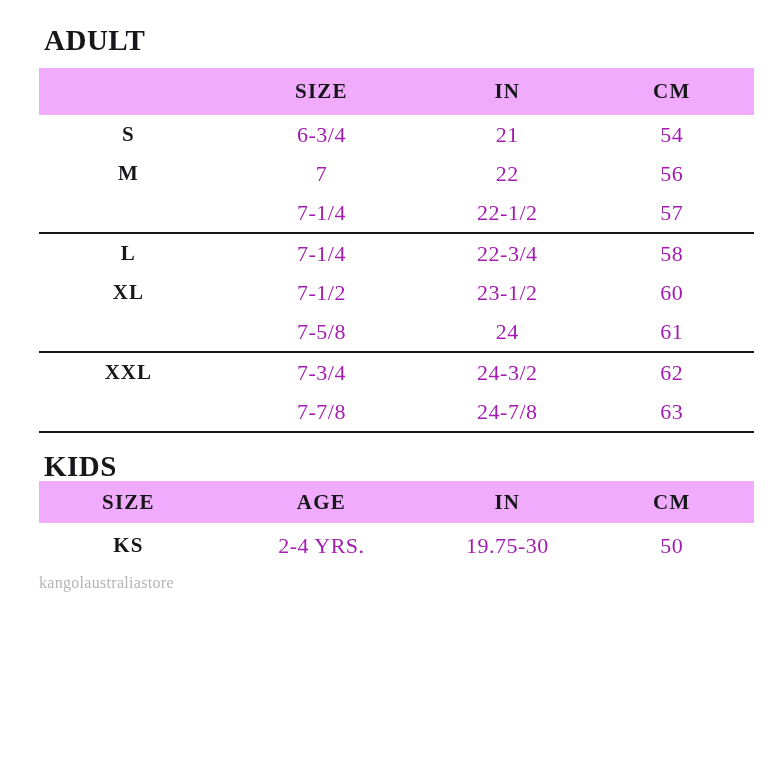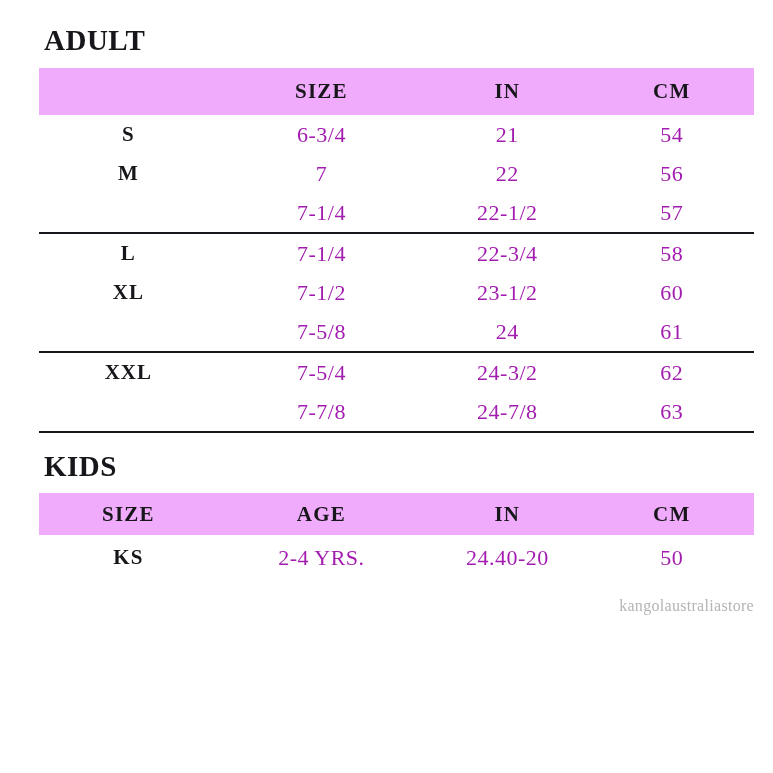--- a/index.html
+++ b/index.html
@@ -12,21 +12,21 @@
   .wrap { padding:26px 19px 0 39px;font-family:Liberation Serif, serif; }
 
   .section-title {
     font-size:29px;
     font-weight:800;
     color:#17171b;
     letter-spacing:0.5px;
     line-height:1;
     margin:0 0 13px 5px;
   }
-  .section-title.kids { margin-top:19px; margin-bottom:12px; }
+  .section-title.kids { margin-top:19px; margin-bottom:0; }
 
   table {
     width:100%;
     border-collapse:collapse;
     table-layout:fixed;
   }
   col.c1 { width:25%; }
   col.c2 { width:29%; }
   col.c3 { width:23%; }
   col.c4 { width:23%; }
@@ -61,25 +61,25 @@
     font-size:22px;
     font-weight:400;
     color:#a21caf;
     letter-spacing:0.5px;
   }
   tr.group-end th, tr.group-end td {
     border-bottom:2.5px solid #17171b;
   }
 
   .watermark {
-    text-align:right;
+    text-align:left;
     font-size:16px;
     color:#b4b4b4;
     letter-spacing:0.3px;
-    margin-top:16px;
+    margin-top:5px;
     line-height:1.2;
   }
 </style>
 </head>
 <body>
 
 <div class="wrap">
 
   <h1 class="section-title">ADULT</h1>
 
@@ -134,21 +134,21 @@
       </tr>
       <tr class="group-end">
         <th class="row-label"></th>
         <td class="val">7-5/8</td>
         <td class="val">24</td>
         <td class="val">61</td>
       </tr>
 
       <tr>
         <th class="row-label">XXL</th>
-        <td class="val">7-5/4</td>
+        <td class="val">7-3/4</td>
         <td class="val">24-3/2</td>
         <td class="val">62</td>
       </tr>
       <tr class="group-end">
         <th class="row-label"></th>
         <td class="val">7-7/8</td>
         <td class="val">24-7/8</td>
         <td class="val">63</td>
       </tr>
     </tbody>
@@ -168,21 +168,21 @@
         <th>SIZE</th>
         <th>AGE</th>
         <th>IN</th>
         <th>CM</th>
       </tr>
     </thead>
     <tbody>
       <tr>
         <th class="row-label">KS</th>
         <td class="val">2-4 YRS.</td>
-        <td class="val">24.40-20</td>
+        <td class="val">19.75-30</td>
         <td class="val">50</td>
       </tr>
     </tbody>
   </table>
 
   <div class="watermark">kangolaustraliastore</div>
 
 </div>
 
 </body></html>

